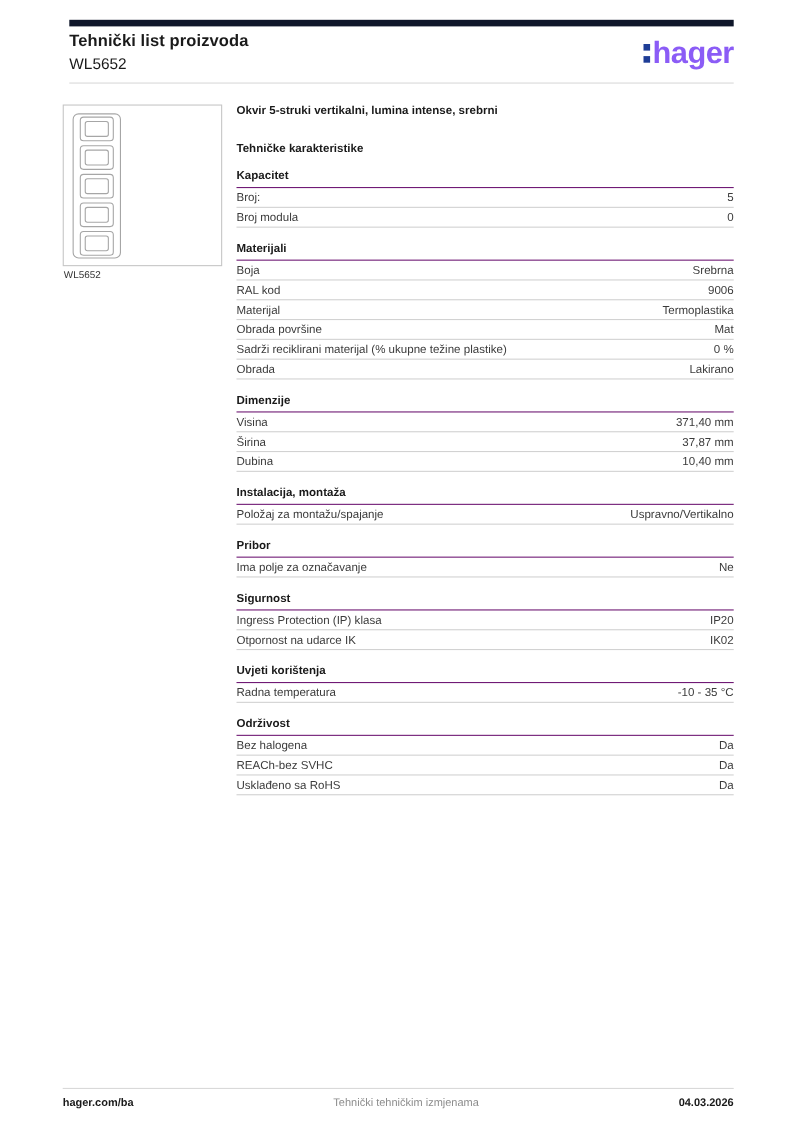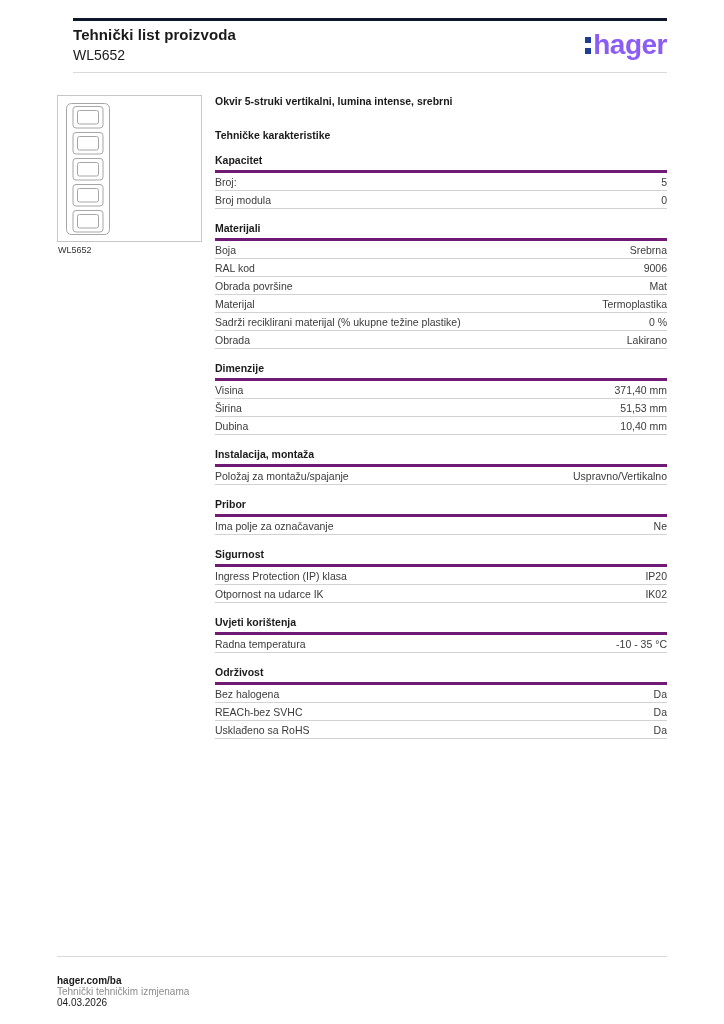--- a/index.html
+++ b/index.html
@@ -9,22 +9,22 @@
     height: 1024px;
     background: #ffffff;
     font-family: "Liberation Sans", sans-serif;
     color: #1a1a1a;
     overflow: hidden;
   }
 
   
   .header {
     position: absolute;
-    left: 73px; right: 57px; top: 18px;
-    border-top: 3px solid #0f172a;
+    left: 63px; right: 57px; top: 18px;
+    border-top: 6px solid #0f172a;
     border-bottom: 1px solid #d9d9d9;
     padding: 5px 0 9px 0;
   }
   .header-title { font-size: 15px; font-weight: bold; letter-spacing: 0.1px; }
   .header-code  { font-size: 14px; margin-top: 4px; }
   .logo {
     position: absolute;
     right: 0; top: 8px;
     display: flex; align-items: center;
     font-size: 28px; font-weight: bold;
@@ -49,44 +49,43 @@
   }
 
   
   .main { position: absolute; left: 215px; top: 95px; width: 452px; }
   .product-name { font-size: 10.5px; font-weight: bold; }
   .tech-title   { font-size: 10.5px; font-weight: bold; margin-top: 22px; }
   .section { margin-top: 13px; }
   .section-heading {
     font-size: 10.5px; font-weight: bold;
     padding-bottom: 4px;
-    border-bottom: 3px solid #701a75;
+    border-bottom: 1px solid #701a75;
   }
   .spec-row {
     display: flex; justify-content: space-between; align-items: baseline;
     padding: 2.5px 0;
     border-bottom: 1px solid #d2d2d2;
     font-size: 10.5px; color: #3b3b3b;
   }
   .spec-label { text-align: center; }
   .spec-value { text-align: right; white-space: nowrap; padding-left: 14px; }
 
   
   .footer {
     position: absolute;
     left: 57px; right: 57px; bottom: 16px;
     border-top: 1px solid #d9d9d9;
-    padding-top: 18px;
+    padding-top: 7px;
     display: flex; justify-content: space-between; align-items: baseline;
     font-size: 10px;
-    flex-direction: column;
   }
   .footer-left  { font-weight: bold; }
   .footer-center{ color: #8c8c8c; }
-  .footer-right { font-weight: normal; text-align: center; }
+  .footer-right { font-weight: bold; text-align: center; }
 </style>
 </head>
 <body>
 
 <div class="page">
 
   <div class="header">
     <div class="header-title">Tehnički list proizvoda</div>
     <div class="header-code">WL5652</div>
     <div class="logo" style="color: #8b5cf6;">
@@ -136,45 +135,45 @@
           <div class="section-heading">Materijali</div>
           <div class="spec-row">
             <span class="spec-label">Boja</span>
             <span class="spec-value">Srebrna</span>
           </div>
           <div class="spec-row">
             <span class="spec-label">RAL kod</span>
             <span class="spec-value">9006</span>
           </div>
           <div class="spec-row">
+            <span class="spec-label">Materijal</span>
+            <span class="spec-value">Termoplastika</span>
+          </div>
+          <div class="spec-row">
             <span class="spec-label">Obrada površine</span>
             <span class="spec-value">Mat</span>
           </div>
           <div class="spec-row">
-            <span class="spec-label">Materijal</span>
-            <span class="spec-value">Termoplastika</span>
-          </div>
-          <div class="spec-row">
             <span class="spec-label">Sadrži reciklirani materijal (% ukupne težine plastike)</span>
             <span class="spec-value">0 %</span>
           </div>
           <div class="spec-row">
             <span class="spec-label">Obrada</span>
             <span class="spec-value">Lakirano</span>
           </div>
         </div>
         <div class="section">
           <div class="section-heading">Dimenzije</div>
           <div class="spec-row">
             <span class="spec-label">Visina</span>
             <span class="spec-value">371,40 mm</span>
           </div>
           <div class="spec-row">
             <span class="spec-label">Širina</span>
-            <span class="spec-value">51,53 mm</span>
+            <span class="spec-value">37,87 mm</span>
           </div>
           <div class="spec-row">
             <span class="spec-label">Dubina</span>
             <span class="spec-value">10,40 mm</span>
           </div>
         </div>
         <div class="section">
           <div class="section-heading">Instalacija, montaža</div>
           <div class="spec-row">
             <span class="spec-label">Položaj za montažu/spajanje</span>

